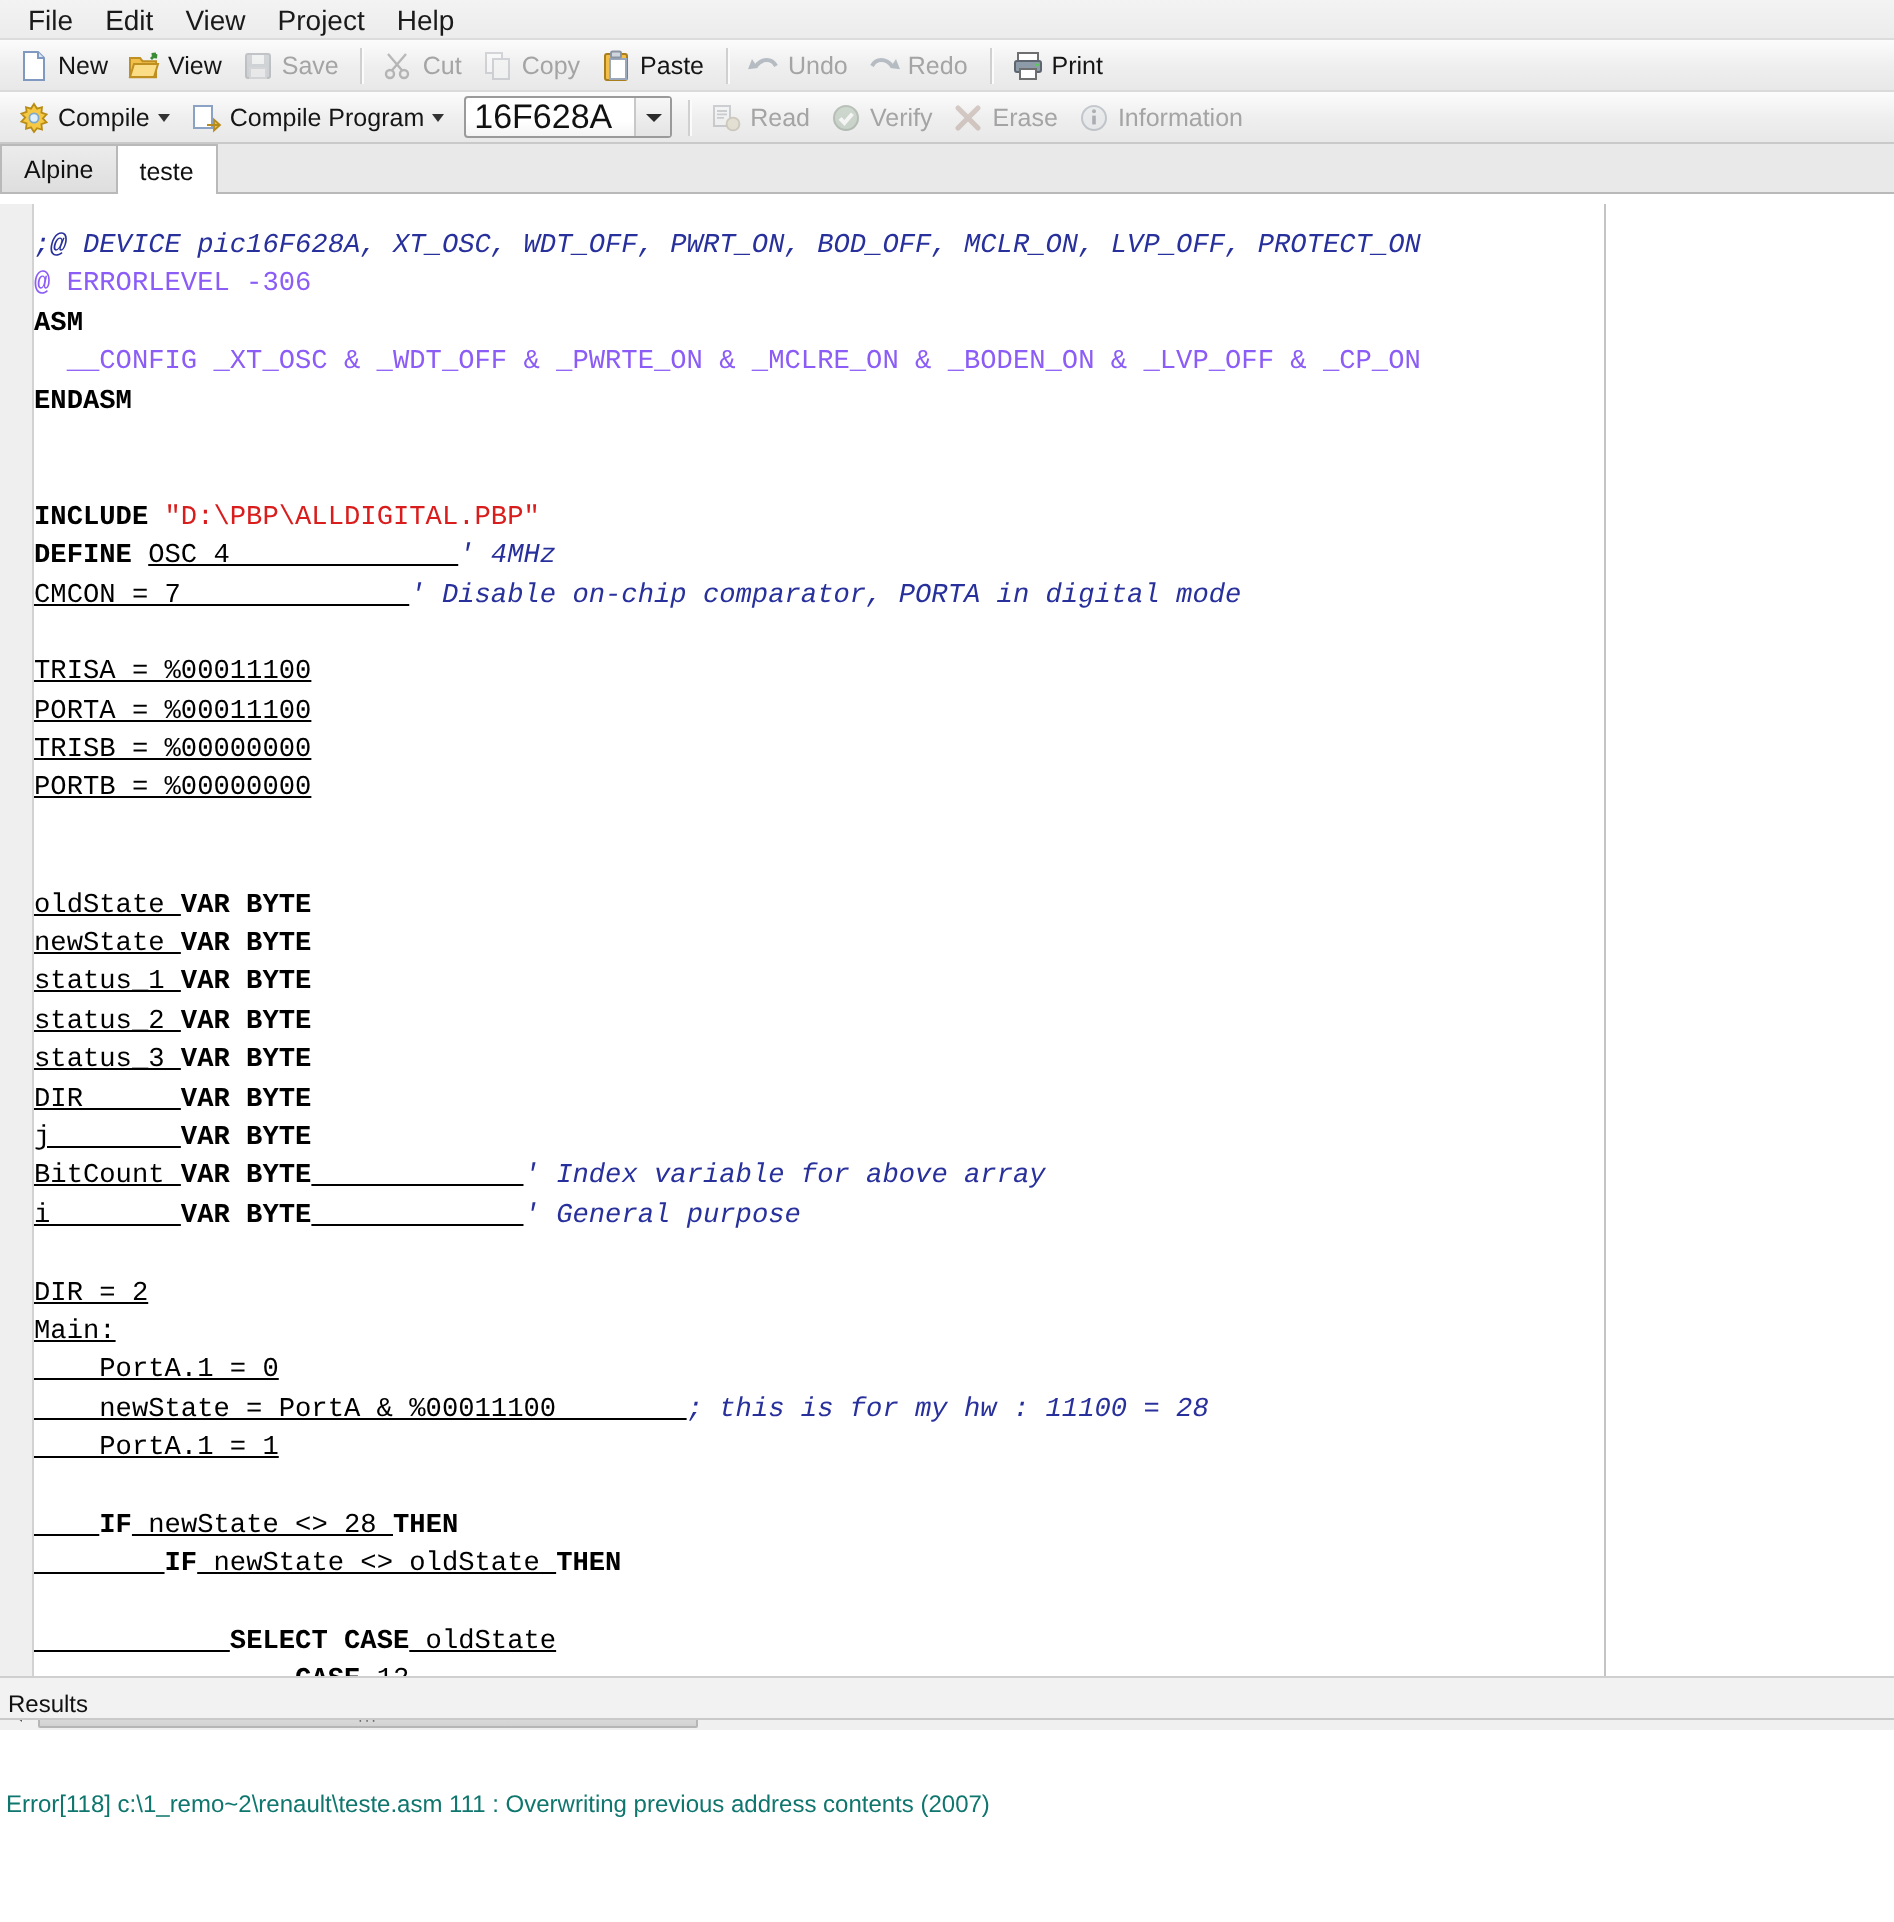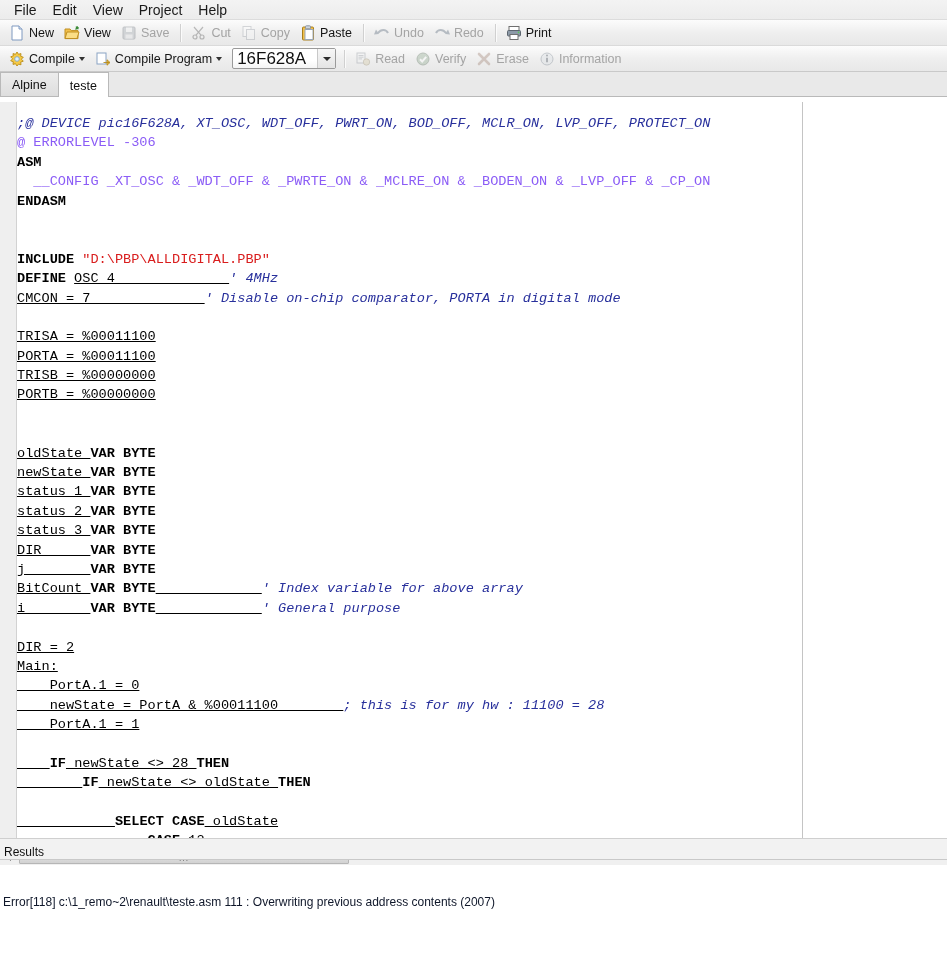--- a/index.html
+++ b/index.html
@@ -254,21 +254,21 @@
     position: absolute;
     top: 889px; left: 0;
     width: 947px; height: 72px;
     background: #ffffff;
     box-sizing: border-box;
     padding: 5px 0 0 3px;
     overflow: hidden;
   }
   .result-line {
     font-size: 12px;
-    color: #0f172a;
+    color: #0f766e;
     line-height: 16px;
     white-space: pre;
   }
 </style>
 </head>
 <body>
 
 <div id="menubar">
     <div class="menu-item">File</div>
     <div class="menu-item">Edit</div>

